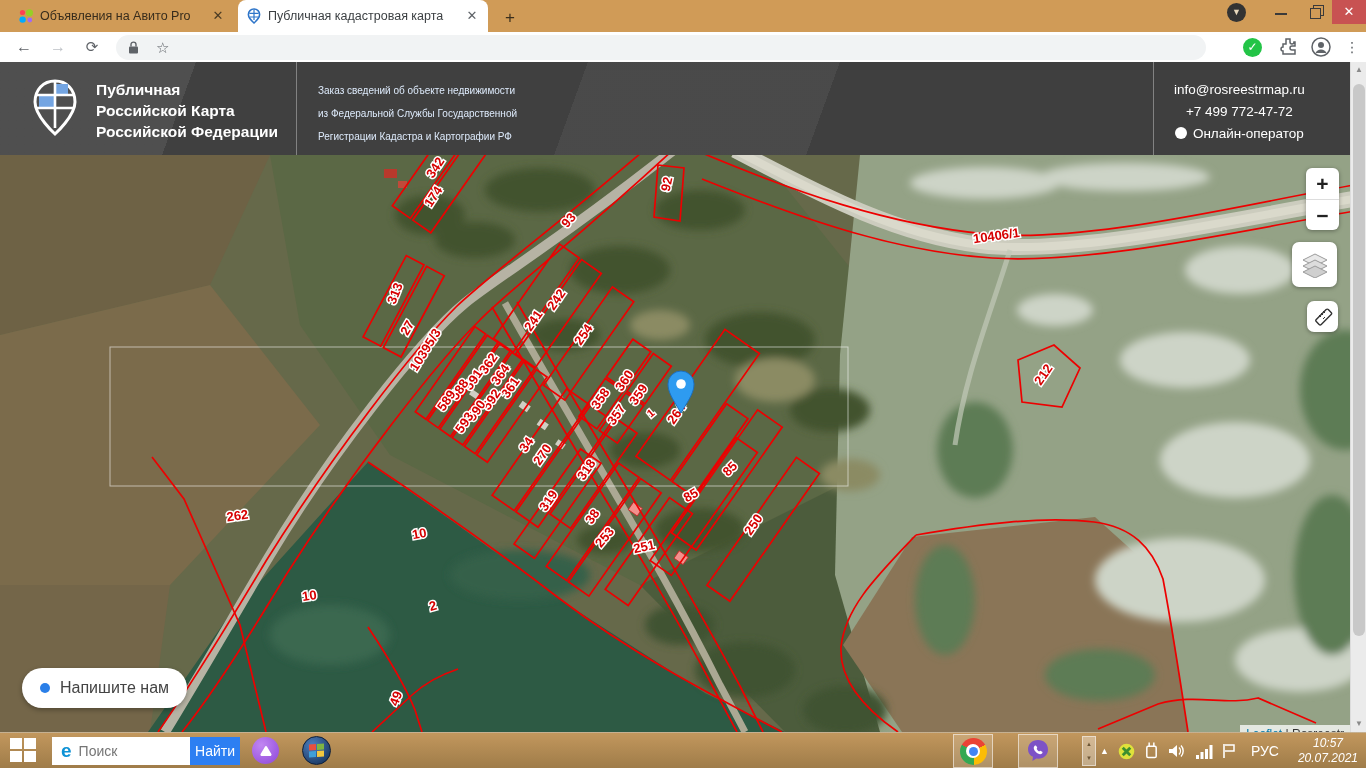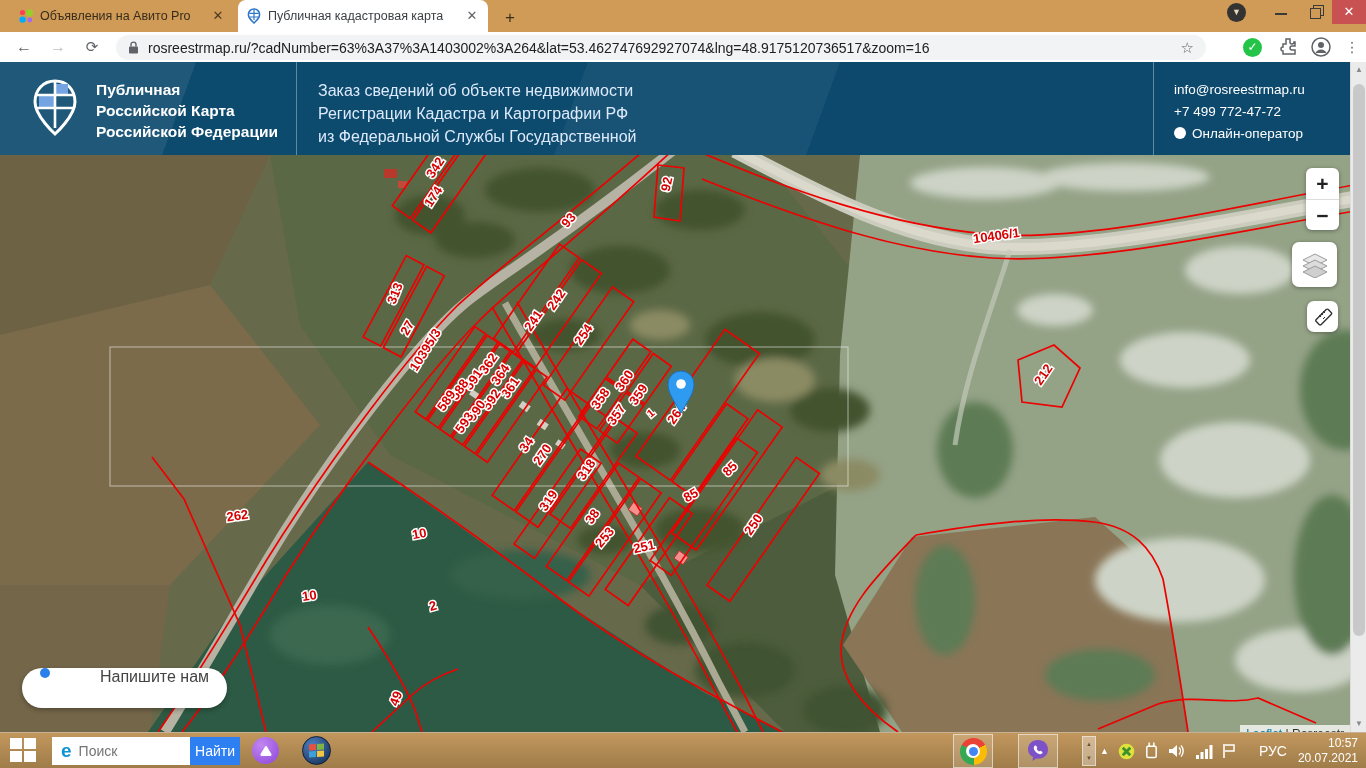--- a/index.html
+++ b/index.html
@@ -28,42 +28,42 @@
   .toolbar { position:absolute; left:0; top:32px; width:1366px; height:30px; background:#fff; }
   .nav-ic { position:absolute; top:3px; width:24px; height:24px; text-align:center; line-height:24px; font-size:16px; color:#5f6368; }
   .omnibox { position:absolute; left:116px; top:3px; width:1090px; height:25px; background:#f1f3f4; border-radius:13px; display:flex; align-items:center; padding:0 12px; }
   .omnibox .lock { margin-right:9px; }
   .omnibox .url { font-size:14px; color:#202124; white-space:nowrap; overflow:hidden; flex:1; }
   .omni-star { margin-left:8px; font-size:15px; color:#5f6368; }
   .ext-check { position:absolute; left:1243px; top:6px; width:19px; height:19px; border-radius:50%; background:#23c447; color:#fff; font-size:12px; text-align:center; line-height:19px; }
   .right-ic { position:absolute; top:5px; color:#5f6368; }
 
   
-  .site-header { position:absolute; left:0; top:62px; width:1366px; height:93px; background:#0c4a6e; color:#fff; }
+  .site-header { position:absolute; left:0; top:62px; width:1366px; height:93px; background:#404040; color:#fff; }
   .site-header::before { content:""; position:absolute; inset:0; background:linear-gradient(110deg, rgba(255,255,255,.08) 0 14%, rgba(255,255,255,0) 14% 42%, rgba(255,255,255,.05) 42% 60%, rgba(0,0,0,.02) 60%); }
   .hdr-divider { position:absolute; top:0; width:1px; height:93px; background:rgba(255,255,255,.35); }
   .logo-wrap { position:absolute; left:30px; top:16px; }
   .logo-title { position:absolute; left:96px; top:17px; font-weight:bold; font-size:15.5px; line-height:21px; }
-  .hdr-sub { position:absolute; left:318px; top:17px; font-size:16px; line-height:23px; color:#ddeafb; }
-  .hdr-contacts { position:absolute; left:1174px; top:17px; font-size:13.5px; line-height:22px; }
+  .hdr-sub { position:absolute; left:318px; top:17px; font-size:10px; line-height:23px; color:#ddeafb; }
+  .hdr-contacts { position:absolute; left:1174px; top:17px; font-size:13.5px; line-height:22px;text-align:center; }
   .op-dot { display:inline-block; width:12px; height:12px; border-radius:50%; background:#fff; margin-right:6px; vertical-align:-1px; }
 
   
   .map { position:absolute; left:0; top:155px; width:1366px; height:577px; overflow:hidden; background:#66694a; }
   .map svg text.plbl { font:bold 13px "Liberation Sans",sans-serif; fill:#d60000; stroke:#ffffff; stroke-width:3px; paint-order:stroke; text-anchor:middle; }
   .map svg text.plbl.small { font-size:11px; }
   .search-box { position:absolute; left:22px; top:59px; width:431px; height:48px; background:#fff; border-radius:6px; box-shadow:0 2px 6px rgba(0,0,0,.3); display:flex; align-items:center; padding:0 14px; }
   .search-box input { border:none; outline:none; flex:1; font-size:17px; color:#777; font-family:"Liberation Sans",sans-serif; }
   .zoom-ctrl { position:absolute; left:1306px; top:13px; width:33px; background:#fff; border-radius:6px; box-shadow:0 1px 4px rgba(0,0,0,.35); overflow:hidden; }
   .zoom-ctrl .zbtn { height:31px; text-align:center; line-height:31px; font-size:21px; font-weight:bold; color:#222; cursor:pointer; }
   .zoom-ctrl .zbtn + .zbtn { border-top:1px solid #ddd; }
   .sq-btn { position:absolute; background:#fff; border-radius:7px; box-shadow:0 1px 4px rgba(0,0,0,.35); display:flex; align-items:center; justify-content:center; cursor:pointer; }
   .layers-btn { left:1292px; top:87px; width:45px; height:45px; }
   .ruler-btn { left:1307px; top:146px; width:31px; height:31px; }
-  .chat-btn { position:absolute; left:22px; top:513px; height:40px; background:#fff; border-radius:20px; box-shadow:0 2px 5px rgba(0,0,0,.3); display:flex; align-items:flex-start; padding:0 18px; font-size:16px; color:#444; cursor:pointer;gap:40px; }
+  .chat-btn { position:absolute; left:22px; top:513px; height:40px; background:#fff; border-radius:20px; box-shadow:0 2px 5px rgba(0,0,0,.3); display:flex; align-items:center; padding:0 18px; font-size:16px; color:#444; cursor:pointer; }
   .chat-dot { width:10px; height:10px; border-radius:50%; background:#2a7fe8; margin-right:10px; }
   .attribution { position:absolute; right:16px; top:558px; background:rgba(255,255,255,.75); font-size:12px; color:#333; padding:2px 6px;margin-top:12px; }
   .attribution .lf { color:#0078a8; }
 
   
   .pg-scroll { position:absolute; right:0; top:62px; width:16px; height:670px; background:#ebebeb; border-left:1px solid #dcdcdc; z-index:30; }
   .pg-scroll .arrow { position:absolute; left:0; width:16px; height:16px; color:#8a8a8a; font-size:8px; text-align:center; line-height:16px; }
   .pg-thumb { position:absolute; left:2px; top:22px; width:12px; height:552px; background:#c8c8c8; border-radius:6px; }
 
   
@@ -77,22 +77,22 @@
   .alice { position:absolute; left:252px; top:4px; width:27px; height:27px; border-radius:50%; background:radial-gradient(circle at 35% 30%, #c186f2, #8d46d8); display:flex; align-items:center; justify-content:center; cursor:pointer; }
   .worb { position:absolute; left:302px; top:3px; width:29px; height:29px; border-radius:50%; background:radial-gradient(circle at 35% 30%, #4d7fc0, #10294d); border:1px solid #0b1e3a; display:flex; align-items:center; justify-content:center; cursor:pointer; }
   .worb .flag { width:16px; height:14px; display:grid; grid-template-columns:7px 7px; grid-template-rows:6px 6px; gap:1px; transform:skewY(-4deg); }
   .task-slot { position:absolute; top:1px; width:40px; height:34px; border:1px solid rgba(255,255,255,.55); background:rgba(255,255,255,.16); display:flex; align-items:center; justify-content:center; cursor:pointer; }
   .chrome-ic { width:27px; height:27px; border-radius:50%; background:conic-gradient(from -60deg, #ea4335 0 120deg, #fbbc05 0 240deg, #34a853 0 360deg); position:relative; }
   .chrome-ic::before { content:""; position:absolute; left:6.5px; top:6.5px; width:14px; height:14px; border-radius:50%; background:#fff; }
   .chrome-ic::after { content:""; position:absolute; left:9px; top:9px; width:9px; height:9px; border-radius:50%; background:#4285f4; }
   .tb-scrollwidget { position:absolute; left:1082px; top:3px; width:14px; height:30px; background:rgba(255,255,255,.35); border:1px solid rgba(255,255,255,.5); font-size:6px; color:#6b5536; text-align:center; line-height:14px; }
   .tray { position:absolute; left:1100px; top:0; height:36px; display:flex; align-items:center; gap:9px; color:#fff; }
   .tray .hidden-arrow { font-size:9px; color:#fff; }
-  .lang { font-size:14px; color:#fff; margin-left:14px; }
-  .clock { position:absolute; right:8px; top:3px; text-align:right; color:#fff; font-size:12px; line-height:15px; }
+  .lang { font-size:14px; color:#fff; margin-left:6px; }
+  .clock { position:absolute; right:8px; top:3px; text-align:center; color:#fff; font-size:12px; line-height:15px;font-style:italic; }
 </style>
 </head>
 <body>
 <div id="stage">
 
 <div class="titlebar">
   <div class="tab tab-inactive">
     <svg class="favicon" viewBox="0 0 16 16">
       <circle cx="4.5" cy="4.5" r="2.6" fill="#ff4053"></circle>
           <circle cx="11.5" cy="4.8" r="3.6" fill="#97cf26"></circle>
@@ -121,21 +121,20 @@
 
 <div class="toolbar">
   <span class="nav-ic" style="left:12px">←</span>
   <span class="nav-ic" style="left:46px;color:#bdc1c6">→</span>
   <span class="nav-ic" style="left:80px;font-size:15px">⟳</span>
   <div class="omnibox">
     <svg class="lock" width="11" height="13" viewBox="0 0 11 13">
       <rect x="1" y="5.5" width="9" height="7" rx="1" fill="#5f6368"></rect>
       <path d="M3,5.5 V3.6 a2.5,2.5 0 0 1 5,0 V5.5" fill="none" stroke="#5f6368" stroke-width="1.4"></path>
     </svg>
-    <span class="url">rosreestrmap.ru/?cadNumber=63%3A37%3A1403002%3A264&amp;lat=53.462747692927074&amp;lng=48.9175120736517&amp;zoom=16</span>
     <span class="omni-star">☆</span>
   </div>
   <div class="ext-check">✓</div>
   <svg class="right-ic" style="left:1279px" width="18" height="18" viewBox="0 0 18 18">
     <path d="M7,2 h4 v3 a2,2 0 0 0 4,0 h1 v4 h-3 a2,2 0 0 0 0,4 h3 v4 H4 v-3 a2,2 0 0 1 0-4 V7 h3 z" fill="none" stroke="#5f6368" stroke-width="1.5"></path>
   </svg>
   <svg class="right-ic" style="left:1311px" width="20" height="20" viewBox="0 0 20 20">
     <circle cx="10" cy="10" r="9" fill="none" stroke="#5f6368" stroke-width="1.5"></circle>
     <circle cx="10" cy="8" r="3" fill="#5f6368"></circle>
         <path d="M4.5,16 a6,6 0 0 1 11,0" fill="#5f6368"></path>
@@ -152,22 +151,22 @@
         <rect x="25" y="6" width="13" height="11" fill="#74a5e2"></rect>
     <path d="M25,4 V50 M6,17 H44 M7,30 H43" stroke="#fff" stroke-width="2.6"></path>
   </svg>
   <div class="logo-title">
     <div>Публичная</div>
     <div>Российской Карта</div>
     <div>Российской Федерации</div>
   </div>
   <div class="hdr-sub">
     <div>Заказ сведений об объекте недвижимости</div>
+    <div>из Федеральной Службы Государственной</div>
     <div>Регистрации Кадастра и Картографии РФ</div>
-    <div>из Федеральной Службы Государственной</div>
   </div>
   <div class="hdr-contacts">
     <div>info@rosreestrmap.ru</div>
     <div>+7 499 772-47-72</div>
     <div><span class="op-dot"></span><span>Онлайн-оператор</span></div>
   </div>
 </div>
 
 <div class="map">
   <svg id="map-svg" width="1366" height="577" viewBox="0 0 1366 577">

